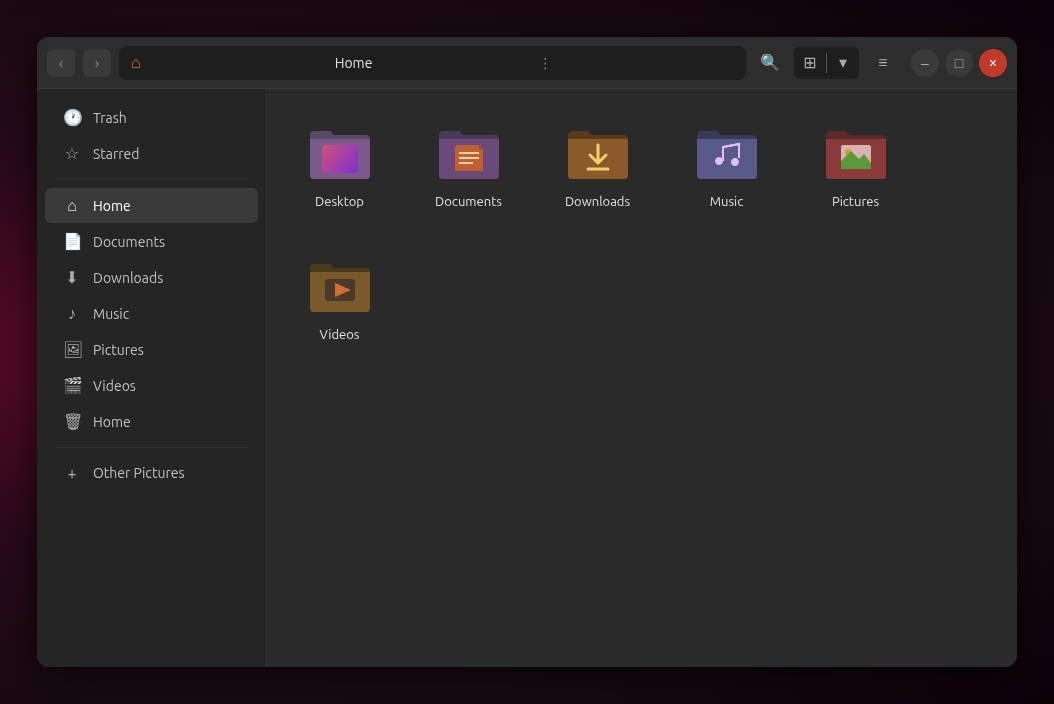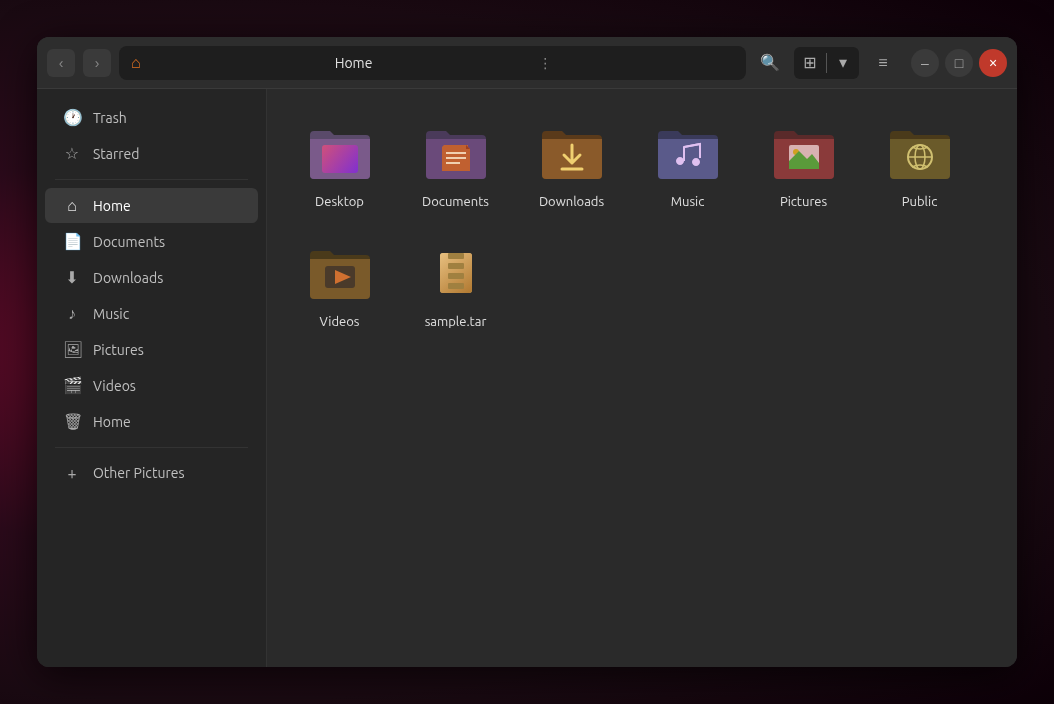--- a/index.html
+++ b/index.html
@@ -150,21 +150,21 @@
     }
     .main-content {
       flex: 1;
       padding: 20px;
       overflow-y: auto;
       background: #2a2a2a;
     }
     .files-grid {
       display: flex;
       flex-wrap: wrap;
-      gap: 11px;
+      gap: 24px;
     }
     .file-item {
       width: 105px;
       display: flex;
       flex-direction: column;
       align-items: center;
       padding: 12px 8px 8px;
       border-radius: 8px;
       cursor: pointer;
       gap: 8px;
@@ -353,64 +353,32 @@
               <path d="M2 10 Q2 6 6 6 L22 6 L26 10 L58 10 Q62 10 62 14 L62 50 Q62 54 58 54 L6 54 Q2 54 2 50 Z" fill="#5a2a2a"></path>
               <path d="M2 14 L62 14 L62 50 Q62 54 58 54 L6 54 Q2 54 2 50 Z" fill="#8a3a3a"></path>
               <rect x="17" y="20" width="30" height="24" rx="2" fill="#e0c0c0" opacity="0.9"></rect>
               <circle cx="24" cy="27" r="3" fill="#d0a020"></circle>
               <path d="M17 36 L27 26 L35 34 L40 29 L47 38 L47 44 L17 44 Z" fill="#5a9a3a"></path>
             </svg>
           </div>
           <span class="file-label">Pictures</span>
         </div>
 
-        <div class="file-item">
-          <div class="file-icon">
-            <svg width="64" height="56" viewBox="0 0 64 56" fill="none">
-              <path d="M2 10 Q2 6 6 6 L22 6 L26 10 L58 10 Q62 10 62 14 L62 50 Q62 54 58 54 L6 54 Q2 54 2 50 Z" fill="#4a3a1a"></path>
-              <path d="M2 14 L62 14 L62 50 Q62 54 58 54 L6 54 Q2 54 2 50 Z" fill="#6a5a2a"></path>
-              <circle cx="32" cy="32" r="12" fill="none" stroke="#d0c070" stroke-width="2"></circle>
-              <ellipse cx="32" cy="32" rx="5" ry="12" fill="none" stroke="#d0c070" stroke-width="1.5"></ellipse>
-              <line x1="20" y1="32" x2="44" y2="32" stroke="#d0c070" stroke-width="1.5"></line>
-              <path d="M24 22 Q32 26 40 22 M24 42 Q32 38 40 42" fill="none" stroke="#d0c070" stroke-width="1.5"></path>
-            </svg>
-          </div>
-          <span class="file-label">Public</span>
-        </div>
 
 
 
         <div class="file-item">
           <div class="file-icon">
             <svg width="64" height="56" viewBox="0 0 64 56" fill="none">
               <path d="M2 10 Q2 6 6 6 L22 6 L26 10 L58 10 Q62 10 62 14 L62 50 Q62 54 58 54 L6 54 Q2 54 2 50 Z" fill="#4a3a1a"></path>
               <path d="M2 14 L62 14 L62 50 Q62 54 58 54 L6 54 Q2 54 2 50 Z" fill="#7a5a2a"></path>
               <rect x="17" y="21" width="30" height="22" rx="3" fill="#4a3a2a"></rect>
               <path d="M27 25 L43 32 L27 39 Z" fill="#d07030"></path>
             </svg>
           </div>
           <span class="file-label">Videos</span>
         </div>
 
-        <div class="file-item">
-          <div class="file-icon">
-            <svg width="64" height="56" viewBox="0 0 64 56" fill="none">
-              <rect x="16" y="8" width="32" height="40" rx="3" fill="#c8a060"></rect>
-              <rect x="16" y="8" width="32" height="40" rx="3" fill="url(#archiveGrad)"></rect>
-              <rect x="24" y="8" width="16" height="6" rx="1" fill="#a08040"></rect>
-              <rect x="24" y="18" width="16" height="6" rx="1" fill="#a08040"></rect>
-              <rect x="24" y="28" width="16" height="6" rx="1" fill="#a08040"></rect>
-              <rect x="24" y="38" width="16" height="6" rx="1" fill="#a08040"></rect>
-              <defs>
-                <linearGradient id="archiveGrad" x1="16" y1="8" x2="48" y2="48" gradientUnits="userSpaceOnUse">
-                  <stop offset="0%" stop-color="#e8c080"></stop>
-                  <stop offset="100%" stop-color="#b07830"></stop>
-                </linearGradient>
-              </defs>
-            </svg>
-          </div>
-          <span class="file-label">sample.tar</span>
-        </div>
 
       </div>
     </div>
   </div>
 </div>
 
 </body></html>

